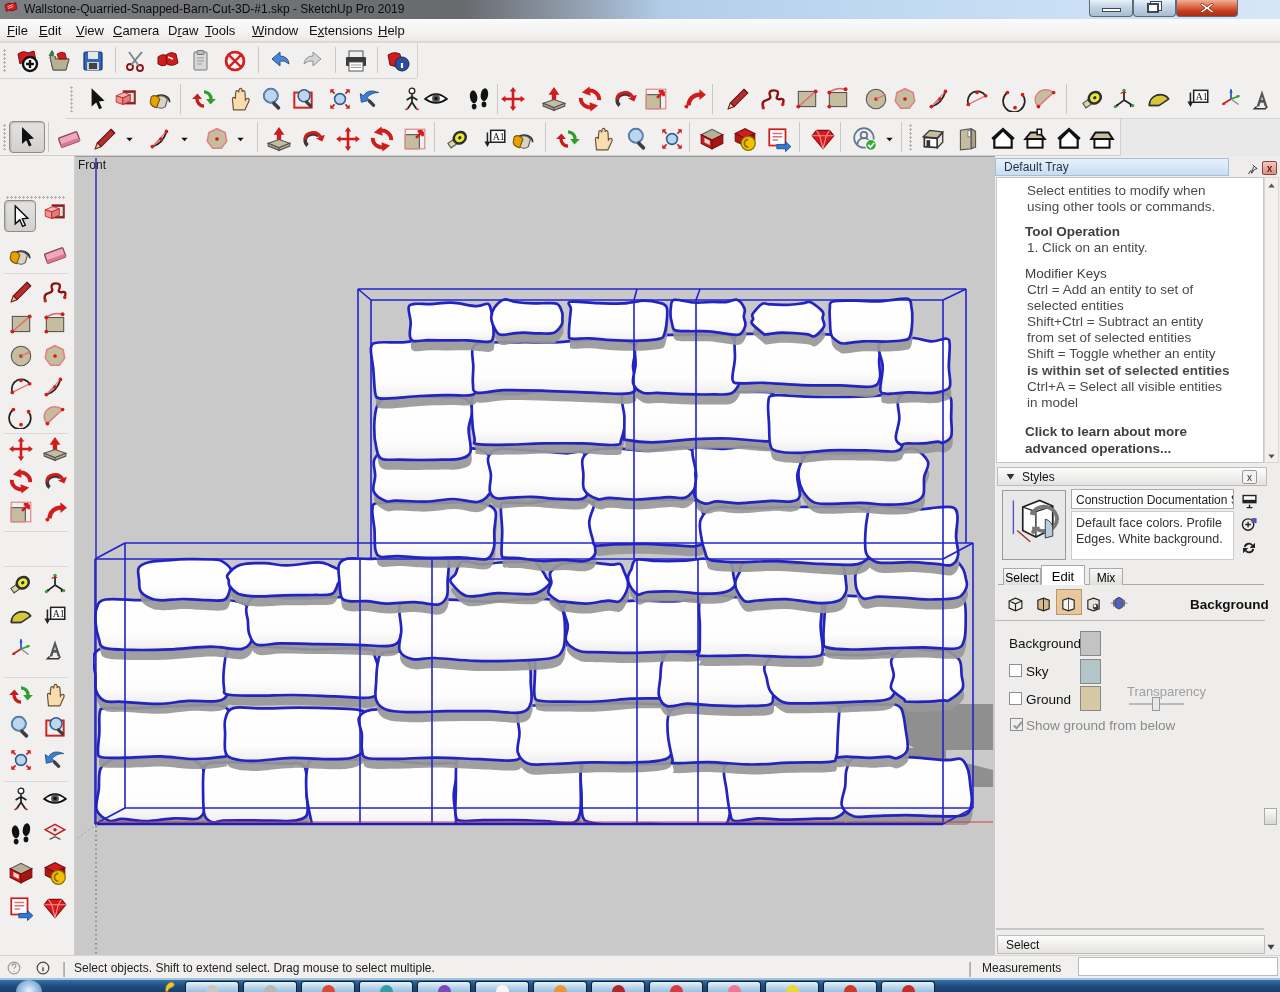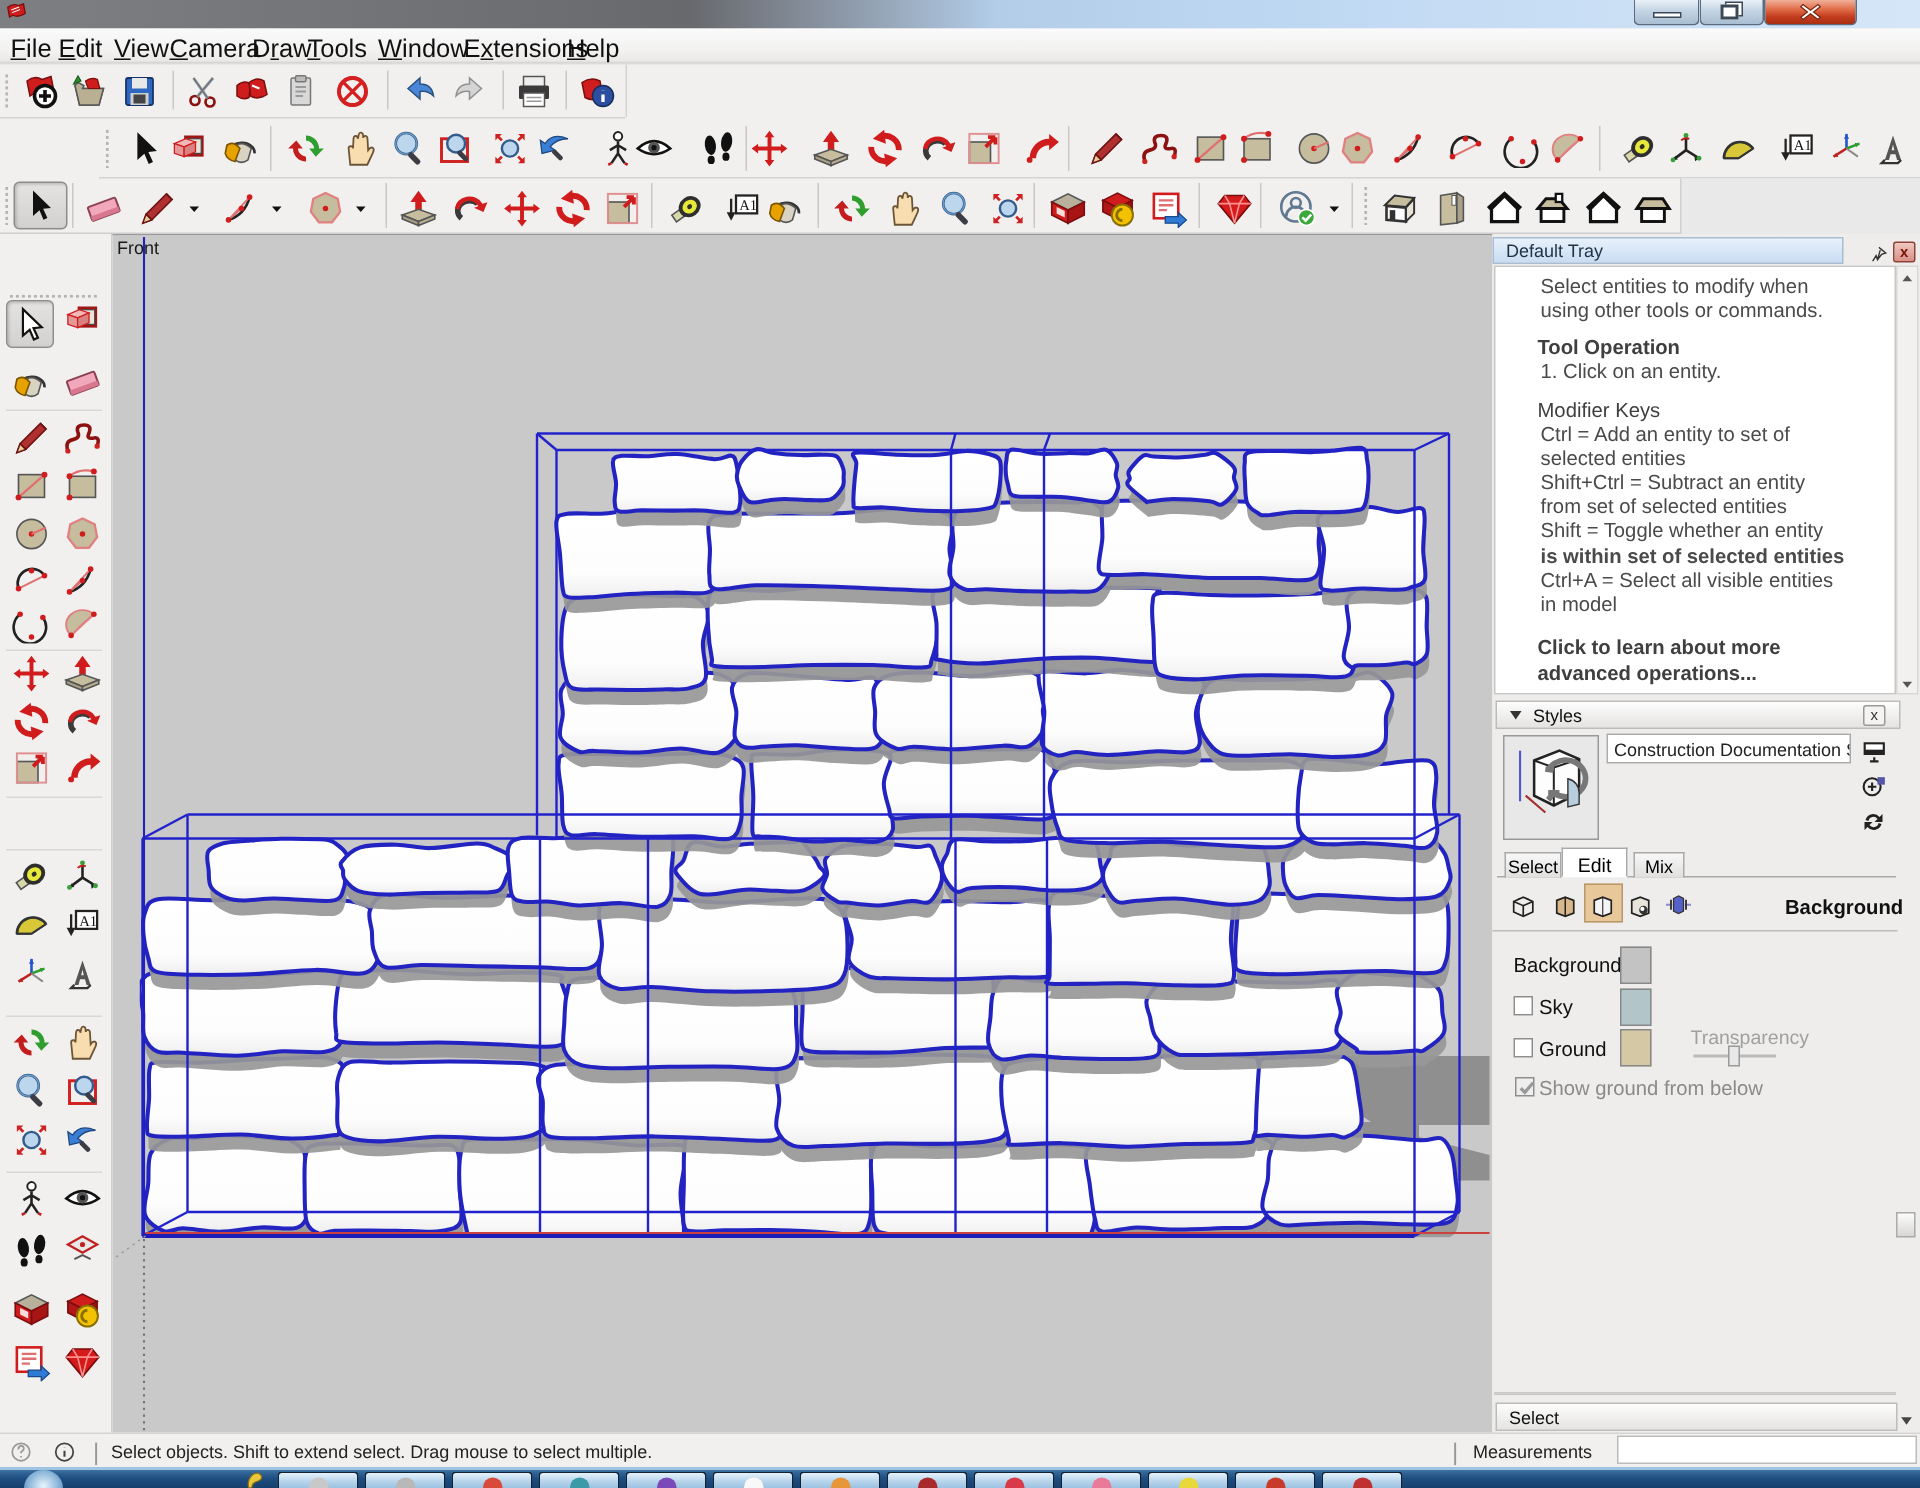--- a/index.html
+++ b/index.html
@@ -1,20 +1,20 @@
 <!DOCTYPE html>
 <html><head><meta charset="utf-8"><title>page</title><style>
 *{margin:0;padding:0;box-sizing:border-box}
 html,body{width:1280px;height:992px;overflow:hidden;font-family:"Liberation Sans",sans-serif;background:#f0efee}
 .abs{position:absolute}
 #titlebar{left:0;top:0;width:1280px;height:19px;background:linear-gradient(to right,#7e7f83 0%,#717276 22%,#68696d 36%,#8d99a8 44%,#b3cde9 52%,#bfd8f2 68%,#cbe0f5 85%,#d5e6f8 100%);}
 #titlebar .ttext{position:absolute;left:24px;top:2px;font-size:12px;color:#0c0c0c;white-space:nowrap}
 .wbtn{position:absolute;top:0;height:17px;border:1px solid #5c6b7e;border-top:none;border-radius:0 0 4px 4px}
 #menubar{left:0;top:19px;width:1280px;height:23px;background:linear-gradient(#fafafa,#f2f1f0 70%,#e9e8e7);border-bottom:1px solid #d8d7d5}
-.menu{position:absolute;top:4px;font-size:17px;color:#111}
+.menu{position:absolute;top:4px;font-size:13px;color:#111}
 .menu u{text-decoration:underline}
 #toolbars{left:0;top:42px;width:1280px;height:114px;background:#f1f0ef}
 .vsep{position:absolute;width:1px;background:#c9c8c6}
 .grip{position:absolute;width:3px;background-image:radial-gradient(circle at 1.5px 1.5px,#b5b4b2 1px,transparent 1.2px);background-size:3px 4px}
 #sidebar{left:0;top:156px;width:75px;height:800px;background:#f1f0ef;border-right:1px solid #cfcecb}
 .selbtn{position:absolute;border:1px solid #8c8c8c;border-radius:4px;background:linear-gradient(#e4e3e2,#d2d1d0);box-shadow:inset 1px 1px 2px rgba(0,0,0,.18)}
 #canvaswrap{left:75px;top:156px;width:920px;height:799px;border-top:1px solid #9a9a9a;}
 #tray{left:995px;top:156px;width:285px;height:799px;background:#eeedec}
 .trayhdr{position:absolute;left:0;width:234px;height:18px;background:linear-gradient(#e8f1fb,#c8dcf2);border:1px solid #a8bdd4;font-size:12px;color:#1e3246;padding:1px 0 0 8px}
 .sechdr{position:absolute;left:2px;width:270px;height:19px;background:linear-gradient(#fdfdfd,#e4e3e1);border:1px solid #bdbcba;font-size:12px;color:#111;padding:2px 0 0 24px}
@@ -23,20 +23,21 @@
 .tbtn{position:absolute;top:3px;width:54px;height:11px;border-radius:3px 3px 0 0;border:1px solid #123;border-bottom:none;background:linear-gradient(#e6f2fb,#b4d2ea 60%,#9cc2e2)}
 .cb{position:absolute;width:13px;height:13px;border:1px solid #8e8e8e;background:#fff}
 .swatch{position:absolute;width:21px;height:25px;border:1px solid #888}
 </style></head>
 <body>
 <div class="abs" id="titlebar">
  <svg style="position:absolute;left:4px;top:2px" width="14" height="14" viewBox="0 0 24 24">
       <path d="M2,5 Q8,0 14,3 L20,1 L22,12 Q14,17 8,14 L4,16 Z" fill="#cf1d1d" stroke="#7a0d0d" stroke-width="1.5"></path>
       <path d="M6,8 l9,-3.5 M7,11 l9,-3.5" stroke="#fff" stroke-width="1.2"></path>
     </svg>
+ <div class="ttext">Wallstone-Quarried-Snapped-Barn-Cut-3D-#1.skp - SketchUp Pro 2019</div>
  <div class="wbtn" style="left:1089px;width:44px;background:linear-gradient(#e9f1f8,#c4d4e4 45%,#a9bed2)">
    <div style="position:absolute;left:12px;top:8px;width:19px;height:4px;background:#fff;border:1px solid #3c4856"></div>
     </div>
  <div class="wbtn" style="left:1133px;width:43px;background:linear-gradient(#e9f1f8,#c4d4e4 45%,#a9bed2)">
    <div style="position:absolute;left:13px;top:3px;width:12px;height:10px;border:2px solid #3c4856;background:#fff;box-shadow:3px -2px 0 -1px #fff,3px -2px 0 0 #3c4856"></div>
     </div>
  <div class="wbtn" style="left:1176px;width:62px;background:linear-gradient(#f0b09a,#e06b45 40%,#c23c1e 70%,#aa2e12)">
    <svg style="position:absolute;left:23px;top:2px" width="14" height="12" viewBox="0 0 14 12">
         <path d="M2,1 L7,4.8 L12,1 L13.5,2.5 L9,6 L13.5,9.5 L12,11 L7,7.2 L2,11 L0.5,9.5 L5,6 L0.5,2.5 Z" fill="#fff" stroke="#7c2410" stroke-width=".8"></path>
       </svg>
@@ -1011,20 +1012,21 @@
     <svg style="position:absolute;left:9px;top:336px" width="60" height="60" viewBox="0 0 64 62">
       <path d="M20,15 L38,8 L52,14 L52,38 L34,47 L20,40 Z" fill="#fdfdfd" stroke="#222" stroke-width="1.8"></path>
       <path d="M20,15 L34,20 L34,47" fill="none" stroke="#222" stroke-width="1.4"></path>
       <path d="M34,20 L52,14" fill="none" stroke="#222" stroke-width="1.4"></path>
       <path d="M30,22 a14,13 0 1 1 4,16 l-4,5 m4,-21 l-6,-1 m2,17 8,0" fill="none" stroke="#777" stroke-width="4"></path>
       <path d="M44,28 a10,10 0 0 1 8,10 l0,8 -8,2 Z" fill="#b8cede" stroke="#333"></path>
       <path d="M14,40 L28,52" stroke="#a03030" stroke-width="1.5"></path>
       <path d="M10,8 L10,44" stroke="#5555cc" stroke-width="1.5"></path>
     </svg>
     <div style="position:absolute;left:76px;top:333px;width:163px;height:20px;background:#fff;border:1px solid #aaa;font-size:12px;color:#222;padding:3px 0 0 4px;white-space:nowrap;overflow:hidden">Construction Documentation Sty</div>
+    <div style="position:absolute;left:76px;top:355px;width:163px;height:49px;background:#fff;border:1px solid #ccc;font-size:12.5px;color:#333;padding:3px 0 0 4px;line-height:16px">Default face colors. Profile<br>Edges. White background.</div>
     <svg style="position:absolute;left:246px;top:336px" width="17" height="17" viewBox="0 0 24 24">
       <rect x="2" y="4" width="20" height="12" fill="#222"></rect>
       <rect x="4" y="6" width="16" height="5" fill="#fff"></rect>
       <path d="M12,18 l0,4 M8,22 l8,0" stroke="#222" stroke-width="2"></path>
     </svg>
     <svg style="position:absolute;left:246px;top:360px" width="17" height="17" viewBox="0 0 24 24">
       <circle cx="10" cy="12" r="8" fill="none" stroke="#222" stroke-width="2"></circle>
       <path d="M10,8 v8 M6,12 h8" stroke="#222" stroke-width="2"></path>
       <rect x="15" y="3" width="7" height="7" fill="#5555aa"></rect>
     </svg>

